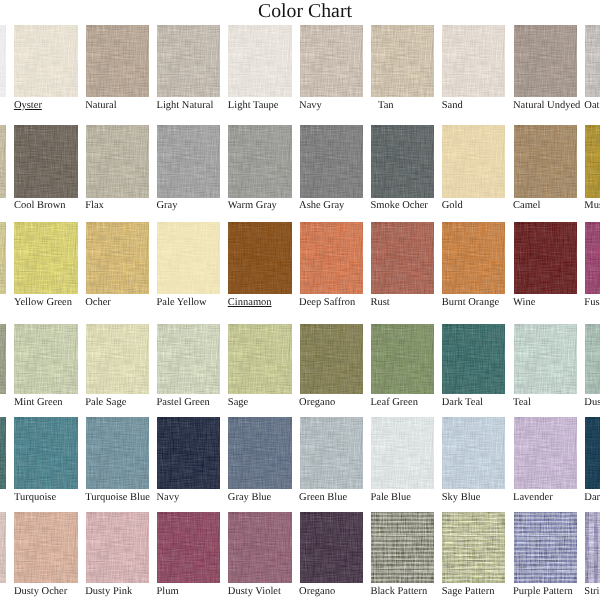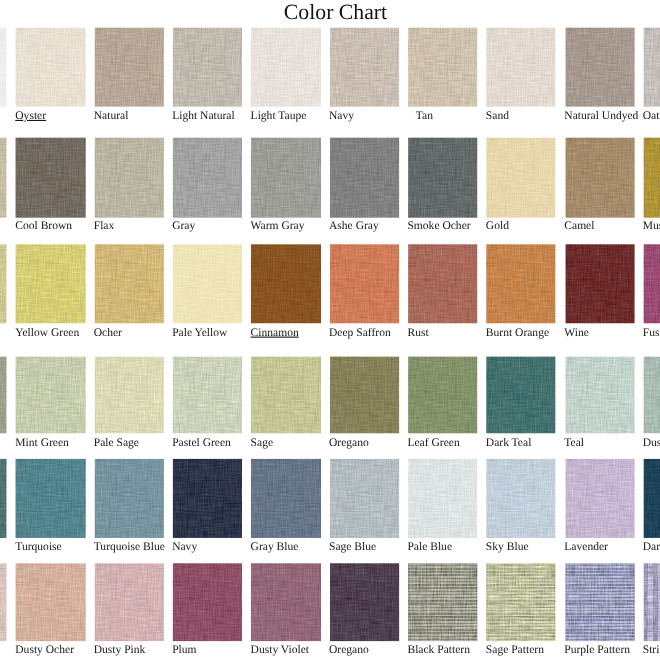--- a/index.html
+++ b/index.html
@@ -693,21 +693,21 @@
           <svg class="tex" style="opacity: 1;">
             <rect width="100%" height="100%" filter="url(#slub)"></rect>
             <rect width="100%" height="100%" filter="url(#slubw)"></rect>
             <rect width="100%" height="100%" filter="url(#warpD)"></rect>
             <rect width="100%" height="100%" filter="url(#weftL)"></rect>
             <rect width="100%" height="100%" filter="url(#weftD)"></rect>
             <rect width="100%" height="100%" filter="url(#warpL)"></rect>
           </svg>
         </div>
       </div>
-      <div class="swatch-label" style="left: 299.1px; top: 492.2px;">Sage Blue</div>
+      <div class="swatch-label" style="left: 299.1px; top: 492.2px;">Green Blue</div>
       <div class="swatch-cell" style="left: 370.9px; top: 417.3px; width: 63.3px; height: 72.2px;">
         <div class="swatch">
           <div class="base" style="background-color: rgb(247, 255, 254);"></div>
           <svg class="tex" style="opacity: 0.62;">
             <rect width="100%" height="100%" filter="url(#slub)"></rect>
             <rect width="100%" height="100%" filter="url(#slubw)"></rect>
             <rect width="100%" height="100%" filter="url(#warpD)"></rect>
             <rect width="100%" height="100%" filter="url(#weftL)"></rect>
             <rect width="100%" height="100%" filter="url(#weftD)"></rect>
             <rect width="100%" height="100%" filter="url(#warpL)"></rect>

